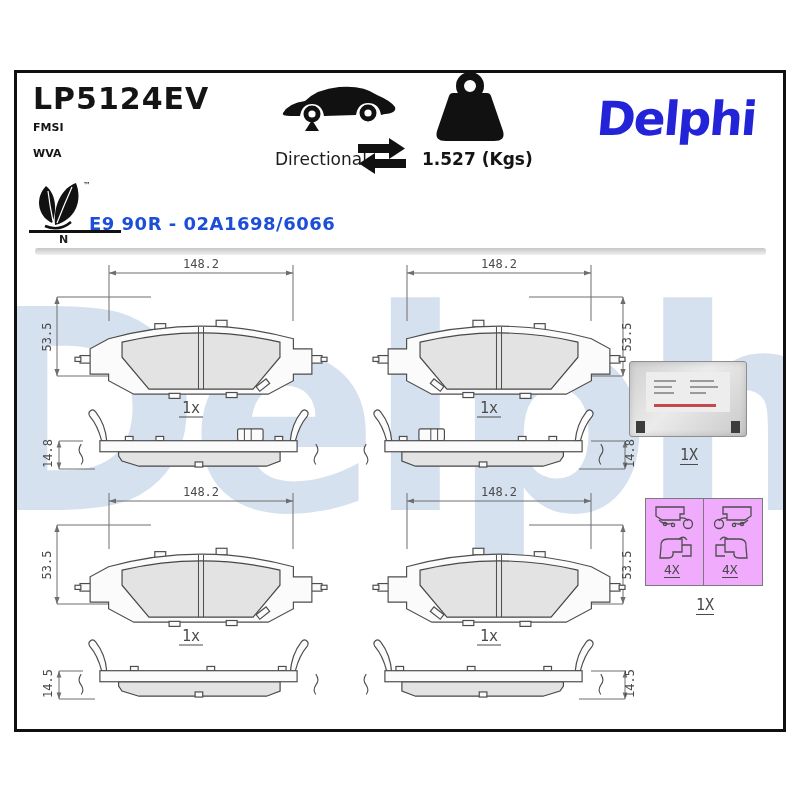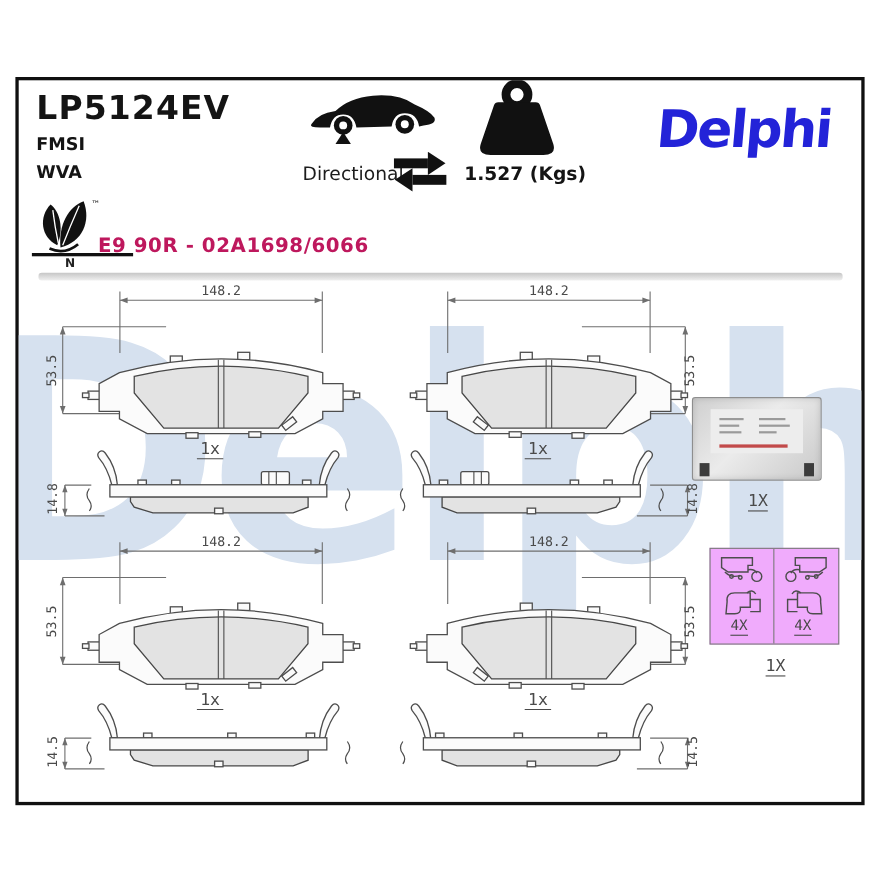--- a/index.html
+++ b/index.html
@@ -4,26 +4,26 @@
 <style>
   html,body{margin:0;padding:0;background:#ffffff;width:800px;height:800px;
     font-family:"DejaVu Sans",sans-serif;}
   #sheet{position:absolute;left:14px;top:70px;width:766px;height:656px;
     border:3px solid #101010;background:#ffffff;overflow:hidden;}
   .layer{position:absolute;z-index:1;}
   #watermark{position:absolute;left:-48px;top:200px;z-index:0;
     font-weight:bold;font-size:280px;line-height:1;letter-spacing:-12px;
     color:#d6e1ef;white-space:nowrap;user-select:none;}
   .pn{font-size:30px;font-weight:bold;color:#141414;letter-spacing:1px;}
-  .lbl{font-size:16px;font-weight:bold;color:#141414;}
+  .lbl{font-size:11px;font-weight:bold;color:#141414;}
   .dirlbl{font-size:17px;color:#1c1c1c;}
   .wt{font-size:17px;font-weight:bold;color:#141414;}
   .logo{font-size:47px;font-weight:bold;color:#2323d8;letter-spacing:-2px;
     transform:skewX(-5deg);}
-  .appr{font-size:18px;font-weight:bold;color:#be185d;letter-spacing:0.5px;}
+  .appr{font-size:18px;font-weight:bold;color:#1d4ed8;letter-spacing:0.5px;}
   .tm{font-size:8px;color:#141414;}
   .econ{font-size:11px;font-weight:bold;color:#222;}
   .bar{background:#111;}
   .divider{background:linear-gradient(#c6c6c6,#f0f0f0);height:7px;border-radius:3px;}
   .lock{font-family:"DejaVu Serif",serif;font-weight:bold;font-size:26px;color:#111;}
   .lock sup{font-size:11px;}
   
   .plate{fill:#fbfbfb;stroke:#4d4d4d;stroke-width:1.4;}
   .fric{fill:#e3e3e3;stroke:#474747;stroke-width:1.4;}
   .slot{stroke:#4d4d4d;stroke-width:1.2;}

